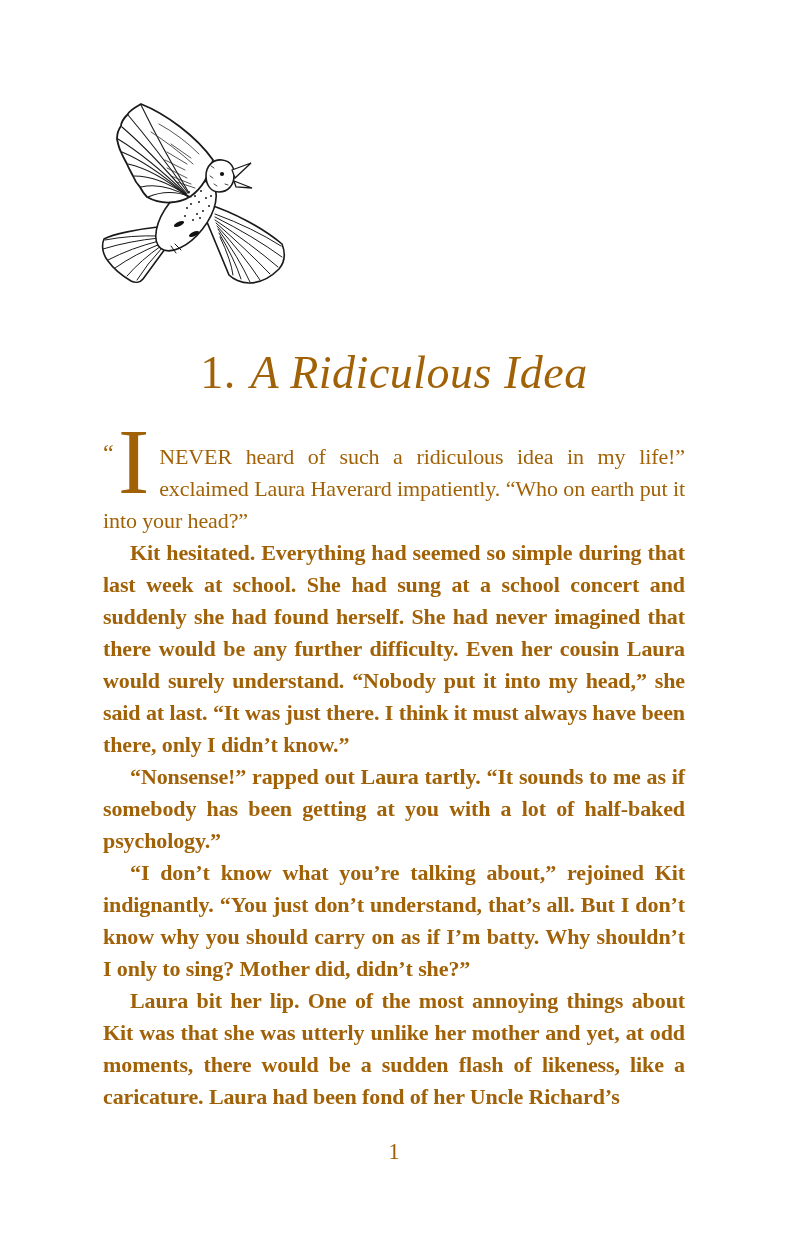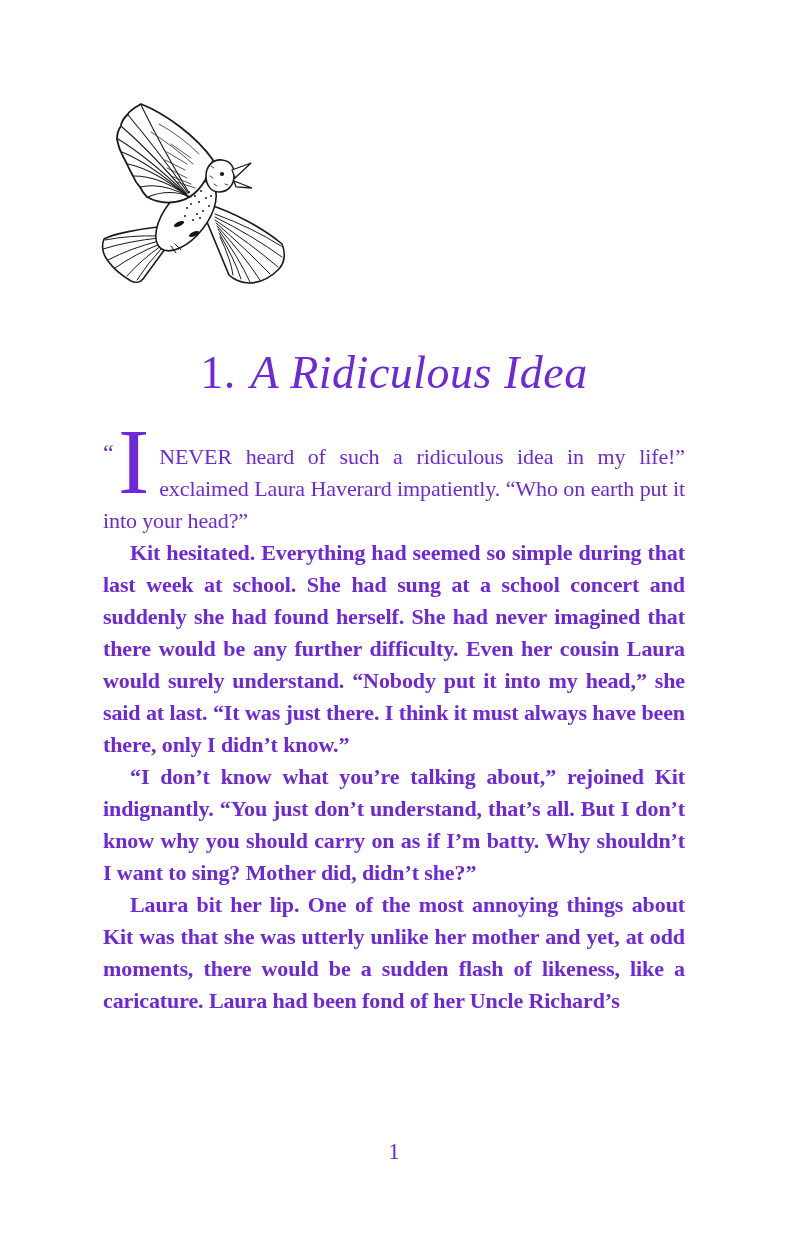--- a/index.html
+++ b/index.html
@@ -1,21 +1,21 @@
 <!DOCTYPE html>
 <html><head>
 <meta charset="utf-8">
 <style>
   html,body { margin:0; padding:0; background:#e9e9e9; }
   .page {
     position:relative;
     width:788px; height:1238px;
     margin:0 auto;
     background:#ffffff;
-    color:#6d28d9;
+    color:#a16207;
     font-family:"Liberation Serif","DejaVu Serif",serif;
     overflow:hidden;
   }
   .bird-figure {
     position:absolute; left:101px; top:96px;
     width:194px; height:212px;
   }
   .bird-figure svg { width:100%; height:100%; }
   .chapter-title {
     position:absolute; top:348px; left:0; width:100%;
@@ -146,19 +146,20 @@
   </h1>
 
   <div class="body-text">
     <p>
       <span class="dropcap-wrap">
           <span class="open-quote">“</span>
           <span class="dropcap">I</span>
         </span><span>NEVER heard of such a ridiculous idea in my life!” exclaimed Laura Haverard impatiently. “Who on earth put it into your head?”</span>
     </p>
     <p class="indent">Kit hesitated. Everything had seemed so simple during that last week at school. She had sung at a school concert and suddenly she had found herself. She had never imagined that there would be any further difficulty. Even her cousin Laura would surely understand. “Nobody put it into my head,” she said at last. “It was just there. I think it must always have been there, only I didn’t know.”</p>
-    <p class="indent">“I don’t know what you’re talking about,” rejoined Kit indignantly. “You just don’t understand, that’s all. But I don’t know why you should carry on as if I’m batty. Why shouldn’t I want to sing? Mother did, didn’t she?”</p>
+    <p class="indent">“Nonsense!” rapped out Laura tartly. “It sounds to me as if somebody has been getting at you with a lot of half-baked psychology.”</p>
+    <p class="indent">“I don’t know what you’re talking about,” rejoined Kit indignantly. “You just don’t understand, that’s all. But I don’t know why you should carry on as if I’m batty. Why shouldn’t I only to sing? Mother did, didn’t she?”</p>
     <p class="indent">Laura bit her lip. One of the most annoying things about Kit was that she was utterly unlike her mother and yet, at odd moments, there would be a sudden flash of likeness, like a caricature. Laura had been fond of her Uncle Richard’s</p>
   </div>
 
   <div class="page-number">1</div>
 
 </div>
 
 </body></html>

